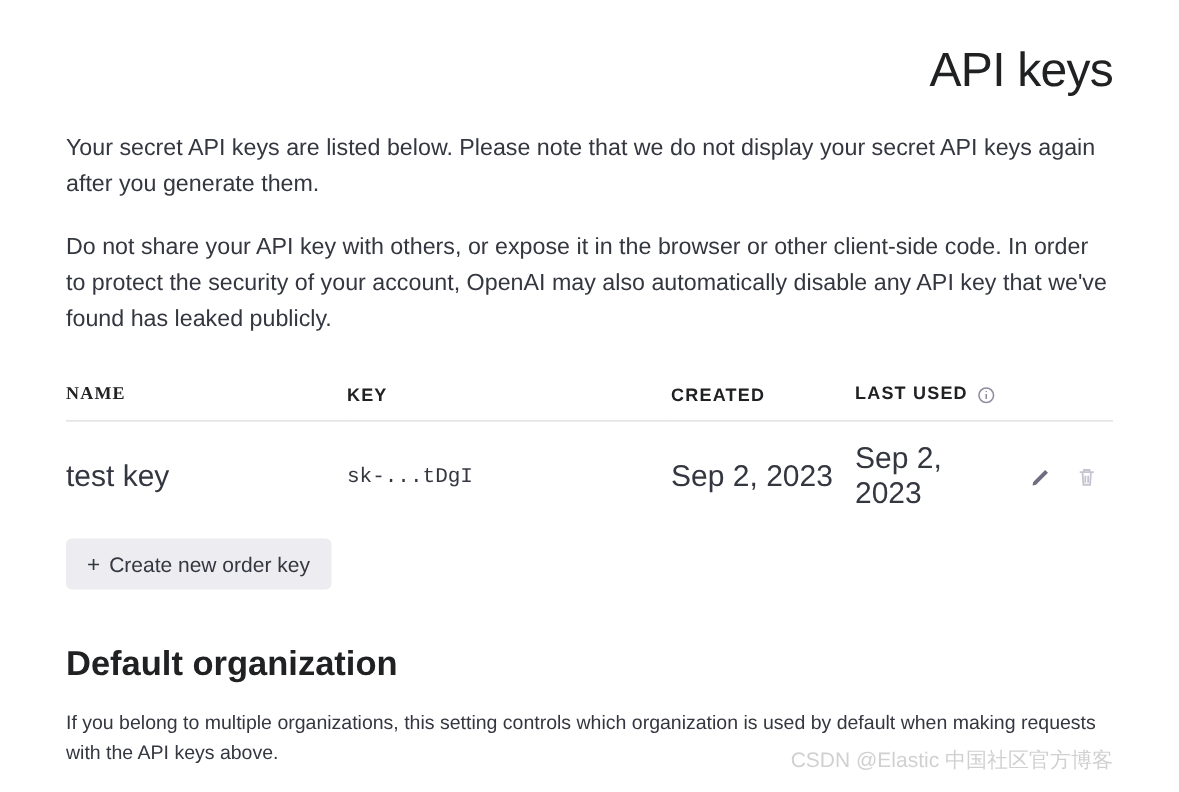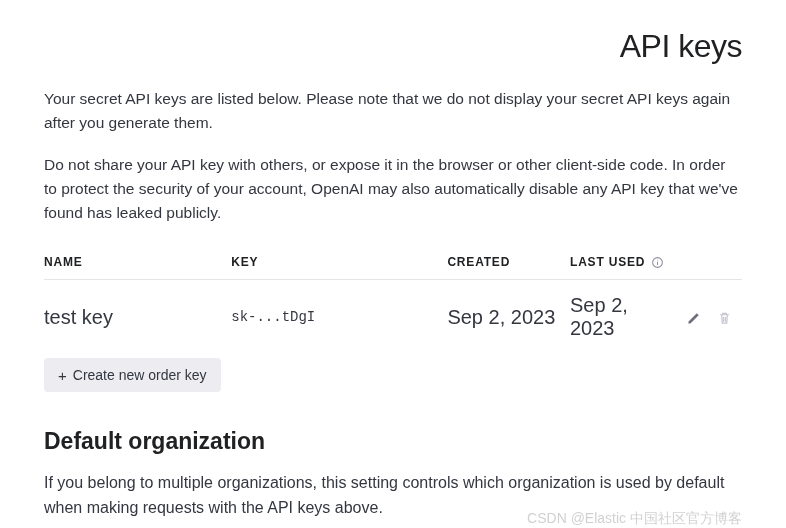--- a/index.html
+++ b/index.html
@@ -37,21 +37,21 @@
       padding: 12px 8px 10px 0;
       border-bottom: 1px solid #e5e5e5;
     }
     td {
       font-size: 20px;
       padding: 14px 8px 14px 0;
       color: #353740;
       vertical-align: middle;
     }
     td.mono { font-family: Liberation Mono, monospace; font-size: 14px; }
-    .col-name { width: 28%; }
+    .col-name { width: 28%; font-family: Liberation Serif, serif; }
     .col-key { width: 32%; }
     .col-created { width: 18%; }
     .col-last { width: 16%; }
     .col-actions { width: 6%; text-align: right; white-space: nowrap; }
     .info-icon {
       display: inline-flex;
       vertical-align: middle;
       margin-left: 2px;
     }
     .info-icon svg { width: 13px; height: 13px; }
@@ -69,21 +69,21 @@
       gap: 6px;
     }
     .btn-create .plus { font-size: 15px; line-height: 1; }
     h2 {
       font-size: 23px;
       font-weight: 700;
       margin-top: 36px;
       margin-bottom: 16px;
     }
     .org-desc {
-      font-size: 16px;
+      font-size: 13px;
       line-height: 1.55;
       color: #353740;
       margin-bottom: 20px;
     }
     .select-wrap {
       position: relative;
       width: 192px;
       margin-bottom: 14px;
     }
     .select {
@@ -104,21 +104,21 @@
       display: inline-flex;
       cursor: pointer;
       padding: 2px;
       margin-left: 6px;
       vertical-align: middle;
     }
     .icon-btn svg { width: 15px; height: 15px; }
     .watermark {
       position: absolute;
       right: 44px;
-      bottom: 0;
+      bottom: 12px;
       color: rgba(120,120,120,0.35);
       font-size: 14px;
       pointer-events: none;
     }
   </style>
 </head>
 <body>
 
 
 

